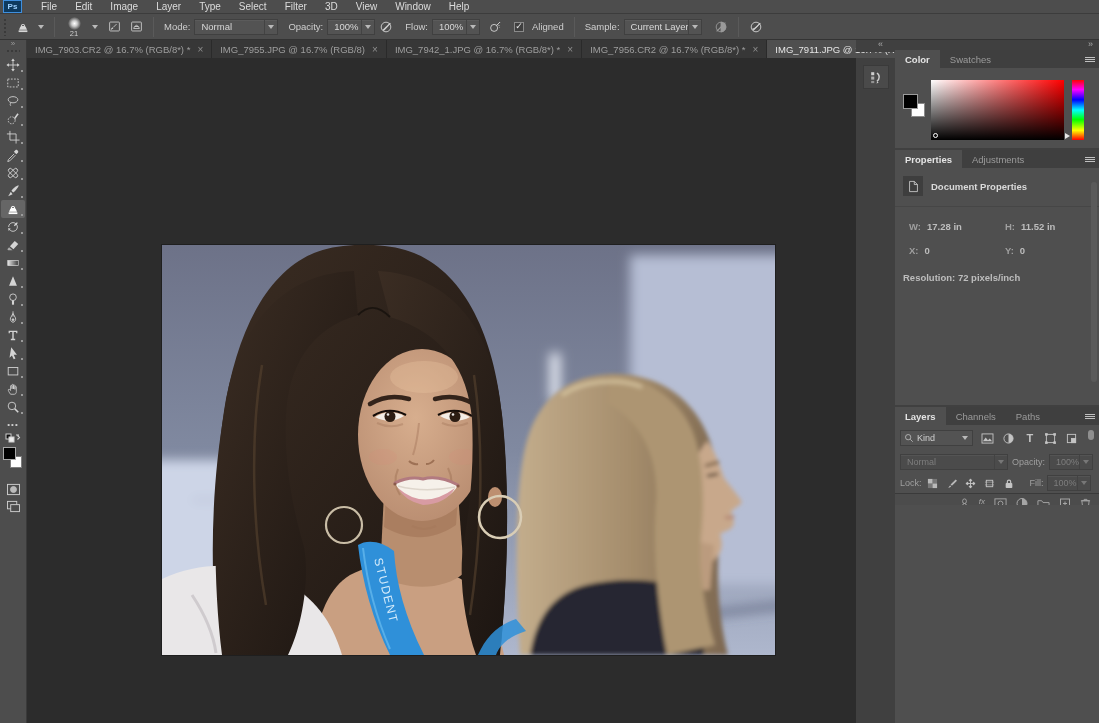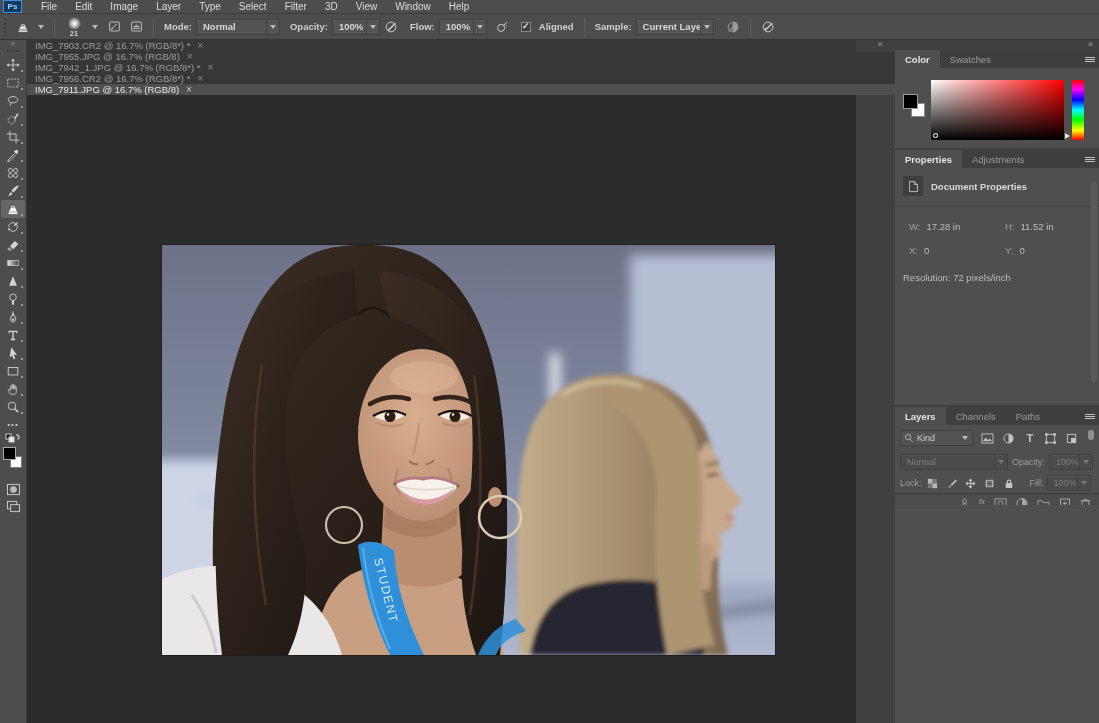--- a/index.html
+++ b/index.html
@@ -9,42 +9,42 @@
 
   
   #menubar { position:absolute; left:0; top:0; width:1099px; height:14px; background:#4d4d4d;
     border-bottom:1px solid #3c3c3c; display:flex; align-items:center; z-index:30; }
   #ps-logo { width:19px; height:13px; margin-left:3px; background:#0e3a5f; border:1px solid #3f8fde;
     color:#9ed1ff; font-size:8px; font-weight:bold; display:flex; align-items:center; justify-content:center; }
   .menu-item { color:#dcdcdc; font-size:10px; padding:0 9px; line-height:13px; cursor:default; }
 
   
   #optionsbar { position:absolute; left:0; top:14px; width:1099px; height:26px; background:#4d4d4d;
-    border-bottom:1px solid #333; display:flex; align-items:center; z-index:29; color:#cfcfcf; font-size:9.5px;font-weight:bold; }
+    border-bottom:1px solid #333; display:flex; align-items:center; z-index:29; color:#cfcfcf; font-size:9.5px; }
   .grip-v { width:5px; height:18px; margin:0 4px 0 3px;
     background-image:radial-gradient(#3a3a3a 1px, transparent 1.1px); background-size:4px 4px; }
   .ob-sep { width:1px; height:20px; background:#3e3e3e; border-right:1px solid #5a5a5a; margin:0 6px; }
   .ob-label { margin:0 4px; white-space:nowrap; }
   .dd { height:16px; background:#535353; border:1px solid #404040; box-shadow:inset 0 1px rgba(255,255,255,.05);
     display:flex; align-items:center; color:#d8d8d8; font-size:9.5px; }
   .dd .dd-val { padding:14px 6px; flex:1; white-space:nowrap; overflow:hidden; }
   .dd .dd-caret { width:13px; align-self:stretch; border-left:1px solid #434343; display:flex; align-items:center; justify-content:center; }
   .caret-down { width:0; height:0; border-left:3px solid transparent; border-right:3px solid transparent; border-top:4px solid #b9b9b9; }
   .dd.disabled { color:#7e7e7e; background:#4b4b4b; }
   .dd.disabled .caret-down { border-top-color:#777; }
   .tool-btn { width:22px; height:20px; display:flex; align-items:center; justify-content:center; color:#d6d6d6; }
   .brush-preview { width:26px; display:flex; flex-direction:column; align-items:center; color:#d0d0d0; }
   .brush-dot { width:13px; height:13px; border-radius:50%;
     background:radial-gradient(circle, #ffffff 0%, #cccccc 30%, #4d4d4d 72%); }
   .brush-preview span { font-size:7.5px; line-height:7px; }
   .checkbox { width:10px; height:10px; background:#3f3f3f; border:1px solid #8a8a8a; color:#e8e8e8;
     font-size:9px; line-height:9px; display:flex; align-items:center; justify-content:center; margin-right:4px; }
 
   
-  #tabbar { position:absolute; left:27px; top:40px; width:919px; height:18px; background:#be185d; display:flex; z-index:20;flex-direction:column; }
+  #tabbar { position:absolute; left:27px; top:40px; width:919px; height:18px; background:#be185d; display:flex; z-index:20; }
   .doc-tab { display:flex; align-items:center; padding:0 8px; font-size:9.5px; color:#9e9e9e;
     background:#373737; border-right:1px solid #2a2a2a; white-space:nowrap; }
   .doc-tab .tab-close { margin-left:7px; font-size:10px; color:#8d8d8d; }
   .doc-tab.active { background:#4f4f4f; color:#e6e6e6; }
   .doc-tab.active .tab-close { color:#cfcfcf; }
 
   
   #toolbar { position:absolute; left:0; top:40px; width:27px; height:683px; background:#4d4d4d;
     border-right:1px solid #3a3a3a; display:flex; flex-direction:column; align-items:center; z-index:25; }
   .tb-head { height:16px; width:100%; display:flex; flex-direction:column; align-items:center; color:#9a9a9a; }
@@ -87,21 +87,21 @@
   #cp-bg { position:absolute; left:16px; top:35px; width:14px; height:14px; background:#fff; border:1px solid #8a8a8a; }
   #sat-box { position:absolute; left:36px; top:12px; width:133px; height:60px;
     background-image:linear-gradient(to top, #000, rgba(0,0,0,0)), linear-gradient(to right, #fff, #f00); }
   #sat-marker { position:absolute; left:2px; bottom:2px; width:5px; height:5px; border:1px solid #fff; border-radius:50%; }
   #sat-pointer { position:absolute; right:-6px; bottom:1px; width:0; height:0;
     border-top:3px solid transparent; border-bottom:3px solid transparent; border-left:5px solid #e8e8e8; }
   #hue-bar { position:absolute; left:177px; top:12px; width:12px; height:60px;
     background:linear-gradient(180deg,#f00 0%,#f0f 16%,#00f 33%,#0ff 50%,#0f0 66%,#ff0 84%,#f00 100%); }
 
   
-  #props-body { height:237px; font-size:9.5px; color:#bdbdbd; position:relative; }
+  #props-body { height:237px; font-size:9.5px; color:#bdbdbd; position:relative;font-weight:bold; }
   #props-header { display:flex; align-items:center; padding:8px 0 10px 8px; border-bottom:1px solid #464646; }
   #doc-icon { width:20px; height:20px; background:#3e3e3e; display:flex; align-items:center; justify-content:center; margin-right:8px; }
   #props-header b { color:#dadada; font-size:9.5px; }
   #props-grid { display:grid; grid-template-columns:96px 1fr; row-gap:13px; padding:14px 0 0 14px; }
   .pf-label { color:#9f9f9f; margin-right:6px; }
   #props-res { padding:16px 0 0 8px; }
   #props-scroll { position:absolute; right:2px; top:14px; width:6px; height:200px; background:#5a5a5a; border-radius:3px; }
 
   
   #layers-panel { height:318px; display:flex; flex-direction:column; margin-bottom:0; }

